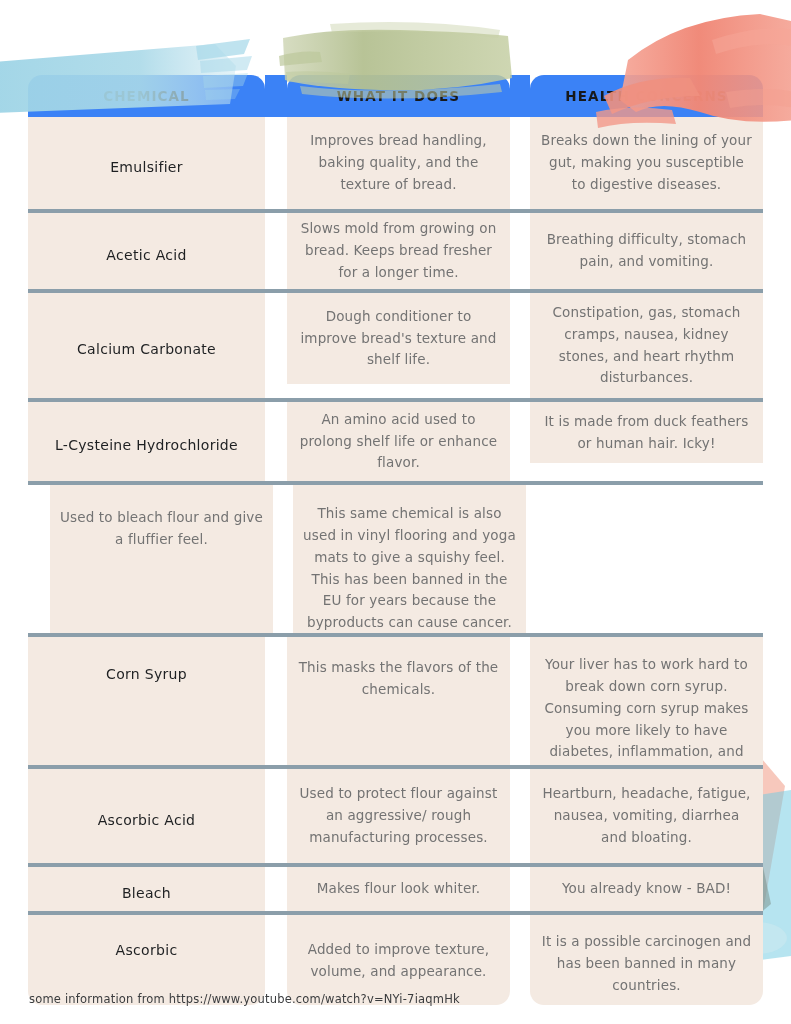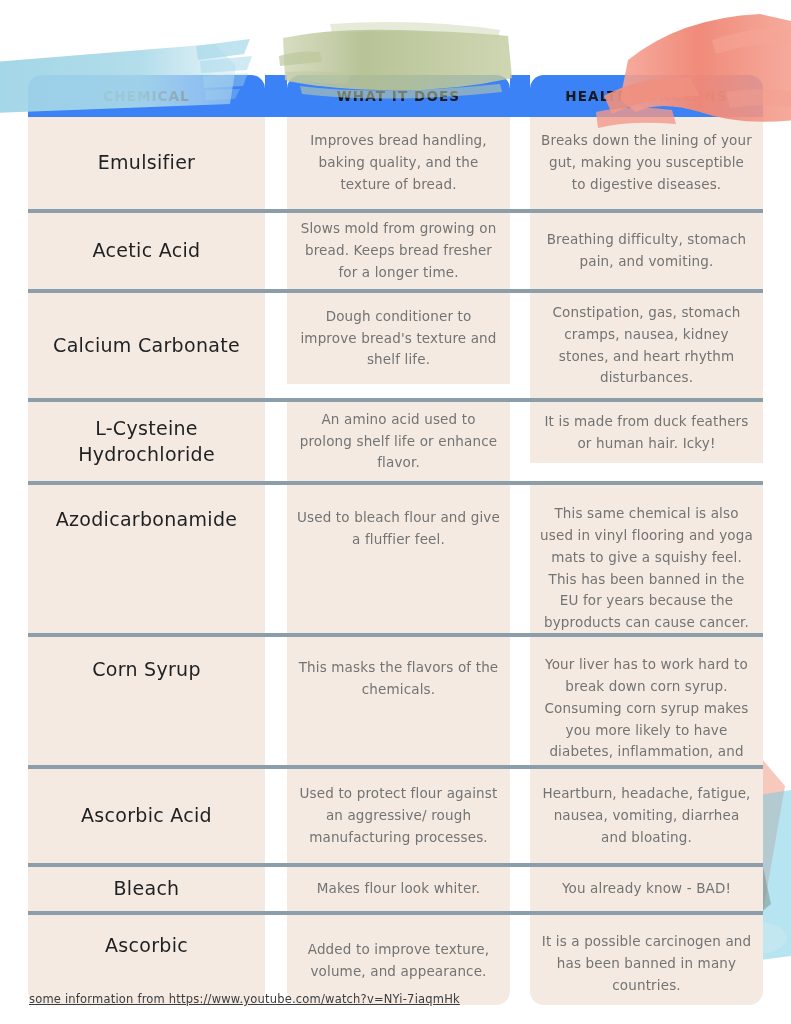--- a/index.html
+++ b/index.html
@@ -92,44 +92,44 @@
   .sep {
     width: 735px;
     height: 4px;
     background: #8b9eaa;
     position: relative;
     z-index: 5;
   }
 
   
   .name-text {
-    font-size: 19px;
+    font-size: 14px;
     color: #1e2022;
     line-height: 1.35;
     letter-spacing: 0.3px;
     font-weight: 400;
+    margin-top: 8px;
   }
   .desc-text {
     font-size: 13.5px;
     color: #737373;
     line-height: 1.62;
     letter-spacing: 0.15px;
   }
 
   
   .footer {
     position: absolute;
     left: 29px;
     top: 992px;
     font-size: 11.5px;
     color: #3a3c3e;
     letter-spacing: 0.2px;
     z-index: 4;
     font-family: "DejaVu Sans", "Liberation Sans", sans-serif;
-    text-decoration: underline;
   }
 
   
   .deco-corner {
     position: absolute;
     right: 0;
     bottom: 0;
     width: 220px;
     height: 300px;
     z-index: 1;
@@ -257,23 +257,20 @@
         <span class="desc-text">An amino acid used to prolong shelf life or enhance flavor.</span>
       </div>
       <div class="cell gap2"></div>
       <div class="cell c3" style="height:61px">
         <span class="desc-text">It is made from duck feathers or human hair. Icky!</span>
       </div>
     </div>
     <div class="sep"></div>
 
     <div class="row">
-      <div class="cell c1" style="height:148px; align-items:flex-start; padding-top:22px">
-        <span class="name-text">Azodicarbonamide</span>
-      </div>
       <div class="cell gap"></div>
       <div class="cell c2" style="height:148px; align-items:flex-start; padding-top:22px">
         <span class="desc-text">Used to bleach flour and give a fluffier feel.</span>
       </div>
       <div class="cell gap2"></div>
       <div class="cell c3" style="height:148px; align-items:flex-start; padding-top:18px">
         <span class="desc-text">This same chemical is also used in vinyl flooring and yoga mats to give a squishy feel. This has been banned in the EU for years because the byproducts can cause cancer.</span>
       </div>
     </div>
     <div class="sep"></div>

